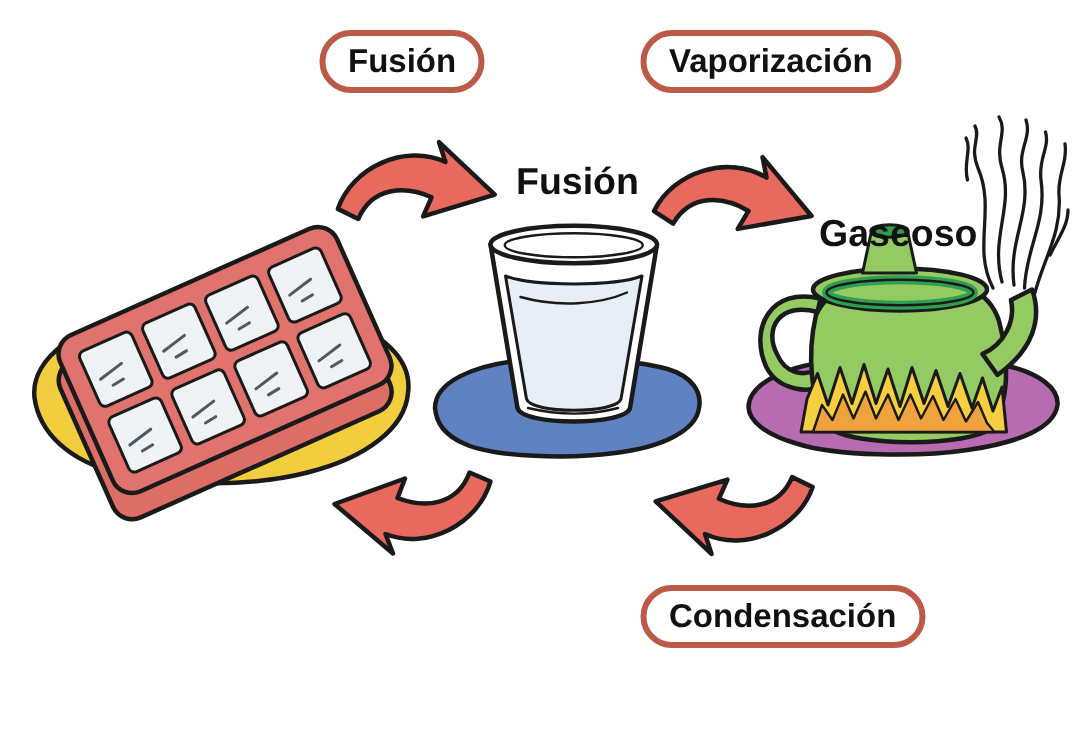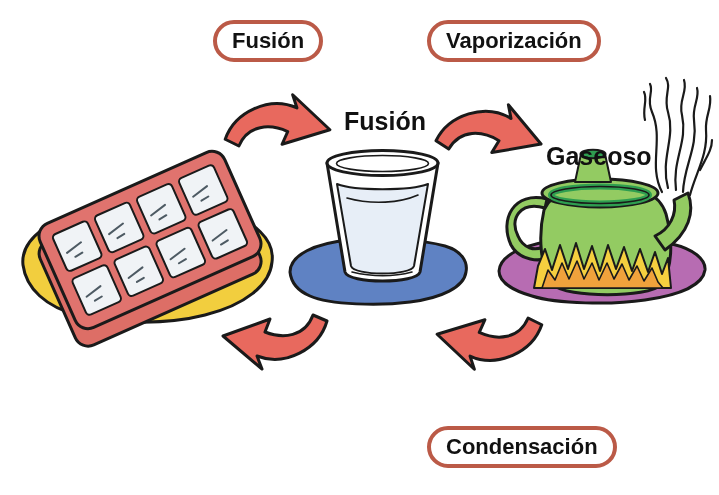--- a/index.html
+++ b/index.html
@@ -118,18 +118,18 @@
     </g>
 
     <use href="#curvarrow" class="arrow outline w3" transform="translate(278,126) rotate(3)"></use>
     <use href="#curvarrow" class="arrow outline w3" transform="translate(490,134) rotate(10)"></use>
     <use href="#curvarrow" class="arrow outline w3" transform="translate(489,338) rotate(183)"></use>
     <use href="#curvarrow" class="arrow outline w3" transform="translate(275,337) rotate(180)"></use>
   </svg>
 
   <div class="process-box" style="left:213px;top:20px;">Fusión</div>
   <div class="process-box" style="left:427px;top:20px;">Vaporización</div>
-  <div class="process-box" style="left:427px;top:426px;">Condensación</div>
+  <div class="process-box" style="left:427px;top:390px;">Condensación</div>
 
   <div class="state-label" style="left:344px;top:107px;">Fusión</div>
   <div class="state-label" style="left:546px;top:94px;margin-top:48px;">Gaseoso</div>
 
 </div>
 
 </body></html>

